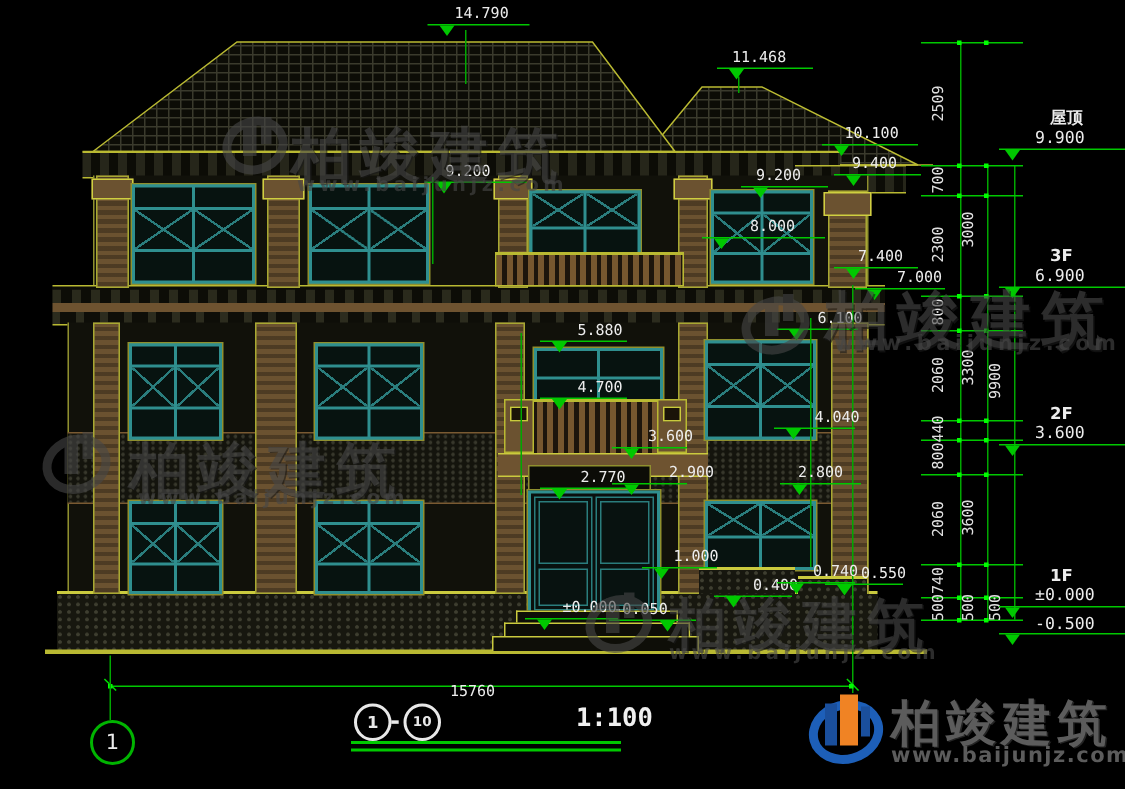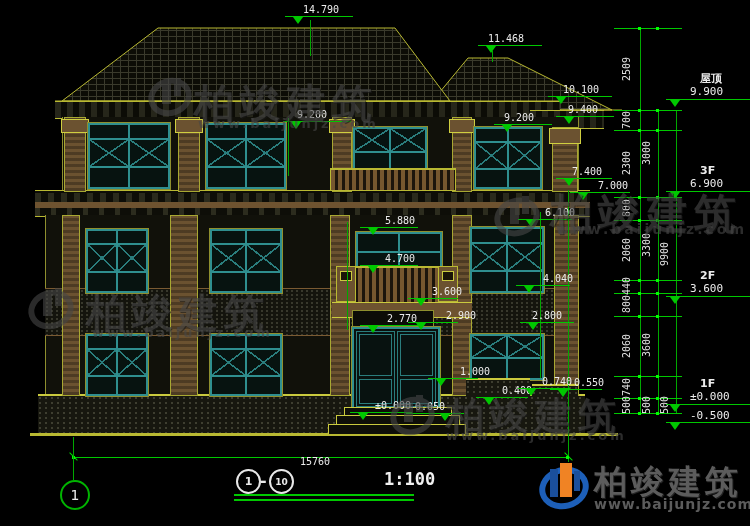--- a/index.html
+++ b/index.html
@@ -295,20 +295,25 @@
   <div class="em" style="left:283px;top:109px;width:68px">
       <span class="em-t" style="margin-left:14px">9.200</span>
       <span class="em-l"></span>
       <span class="em-tri"></span>
     </div>
   <div class="em" style="left:494px;top:112px;width:58px">
       <span class="em-t" style="margin-left:10px">9.200</span>
       <span class="em-l"></span>
       <span class="em-tri"></span>
     </div>
+  <div class="em" style="left:468px;top:146px;width:82px">
+      <span class="em-t" style="margin-left:32px">8.000</span>
+      <span class="em-l"></span>
+      <span class="em-tri"></span>
+    </div>
   <div class="em" style="left:556px;top:166px;width:56px">
       <span class="em-t" style="margin-left:16px">7.400</span>
       <span class="em-l"></span>
       <span class="em-tri"></span>
     </div>
   <div class="em" style="left:570px;top:180px;width:60px">
       <span class="em-t" style="margin-left:28px">7.000</span>
       <span class="em-l"></span>
       <span class="em-tri"></span>
     </div>
@@ -346,21 +351,21 @@
       <span class="em-t" style="margin-left:27px">2.770</span>
       <span class="em-l"></span>
       <span class="em-tri"></span>
     </div>
   <div class="em" style="left:520px;top:310px;width:54px">
       <span class="em-t" style="margin-left:12px">2.800</span>
       <span class="em-l"></span>
       <span class="em-tri"></span>
     </div>
   <div class="em" style="left:428px;top:366px;width:50px">
-      <span class="em-t" style="margin-left:32px">1.000</span>
+      <span class="em-t" style="margin-left:21px">1.000</span>
       <span class="em-l"></span>
       <span class="em-tri"></span>
     </div>
   <div class="em" style="left:476px;top:385px;width:52px">
       <span class="em-t" style="margin-left:26px">0.400</span>
       <span class="em-l"></span>
       <span class="em-tri"></span>
     </div>
   <div class="em" style="left:518px;top:376px;width:52px">
       <span class="em-t" style="margin-left:24px">0.740</span>

